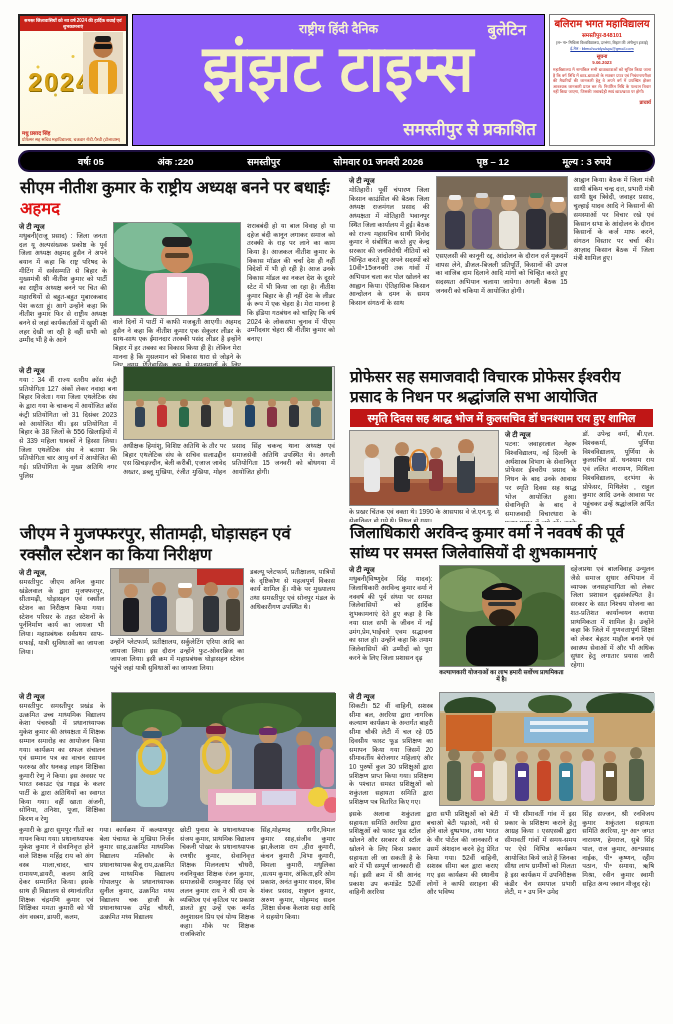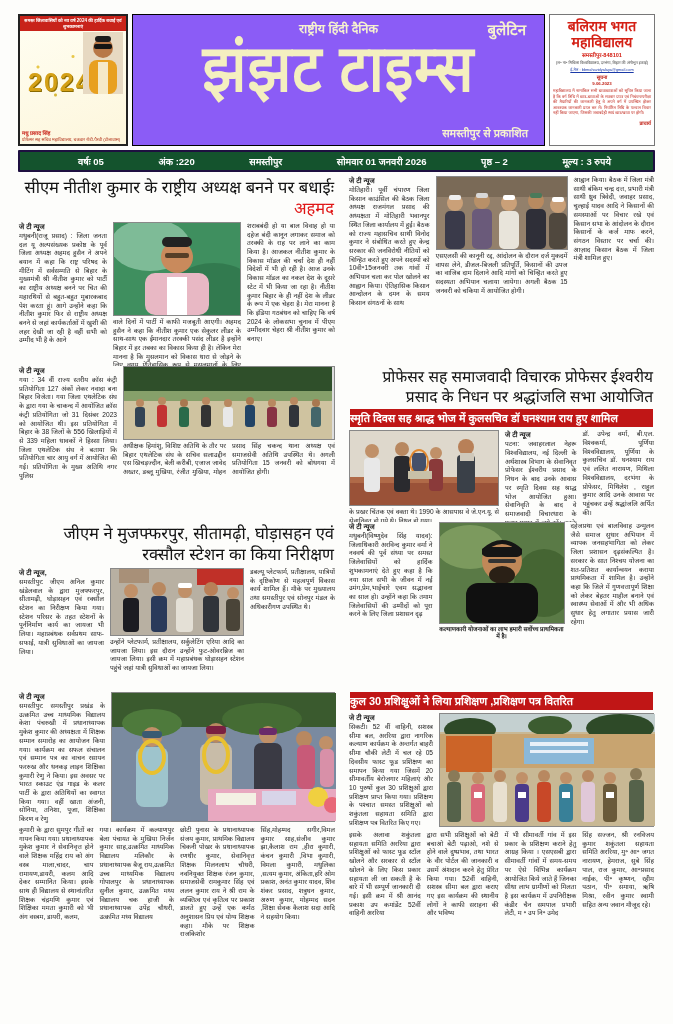--- a/index.html
+++ b/index.html
@@ -17,41 +17,41 @@
      radial-gradient(circle at 45% 70%,#d8b83a 1px,transparent 2px),
      radial-gradient(circle at 85% 55%,#d8b83a 1px,transparent 2px)}
   .ad-left .founder{position:absolute;right:3px;top:16px;width:40px;height:62px}
   .ad-left .foot{position:absolute;bottom:2px;left:2px;right:2px;text-align:left}
   .ad-left .foot .n1{color:#c8231a;font-weight:700;font-size:5.4px}
   .ad-left .foot .n2{color:#b03018;font-size:4.4px;line-height:1.25}
   .mast-center{flex:1;background:#8b5cf6;position:relative;color:#f4efc5;overflow:hidden;border:1px solid #000}
   .mast-center .tag{position:absolute;top:5px;left:0;right:0;text-align:center;font-size:12.5px;font-weight:700;color:#f6f1cf}
   .mast-center .bulletin{position:absolute;top:4px;right:18px;font-size:15px;font-weight:900;color:#f6f1cf}
   .mast-center .logo{position:absolute;top:24px;left:0;right:0;text-align:center;font-size:58px;font-weight:900;color:#f4efc0;letter-spacing:1px;line-height:1.05;transform:scaleY(1.12)}
-  .mast-center .pub{position:absolute;bottom:5px;right:16px;font-size:11px;font-weight:700;color:#f6f1cf}
+  .mast-center .pub{position:absolute;bottom:5px;right:8px;font-size:17px;font-weight:700;color:#f6f1cf}
   .ad-right{width:106px;border:1px solid #777;background:#fff;padding:3px 3px;text-align:center;overflow:hidden}
-  .ad-right .college{color:#d42015;font-weight:900;font-size:14px;line-height:1.15}
+  .ad-right .college{color:#d42015;font-weight:900;font-size:10px;line-height:1.15}
   .ad-right .addr{color:#d42015;font-size:5.6px;font-weight:700;margin-top:1px}
   .ad-right .affil{color:#333;font-size:3.9px;margin-top:2px;line-height:1.25}
   .ad-right .email{color:#1a3aa8;font-size:3.9px;text-decoration:underline;margin-top:1px}
   .ad-right .notice{color:#c02015;font-size:5px;font-weight:700;margin-top:2px}
   .ad-right .ndate{color:#c02015;font-size:4.4px;font-weight:700;margin-top:1px}
   .ad-right .nbody{color:#c0281d;font-size:4.1px;line-height:1.35;text-align:justify;margin-top:2px}
   .ad-right .sig{color:#c02015;font-size:5px;font-weight:700;text-align:right;margin-top:4px}
   
-  .info-bar{margin-top:4px;height:22px;background:#14532d;border:2px solid #1e1040;border-radius:1px;color:#fff;
+  .info-bar{margin-top:4px;height:22px;background:#000000;border:2px solid #1e1040;border-radius:11px;color:#fff;
     display:flex;align-items:center;justify-content:space-between;padding:0 42px 0 58px;font-size:9.5px;font-weight:700}
   
   .row{display:flex;gap:12px}
   .halfL{width:318px;overflow:hidden}
   .halfR{width:307px;overflow:hidden}
   .article{overflow:hidden}
-  .headline{font-size:16.5px;font-weight:400;line-height:1.3;text-align:right;color:#121212;padding:1px 2px 2px}
+  .headline{font-size:16.5px;font-weight:700;line-height:1.3;text-align:left;color:#121212;padding:1px 2px 2px}
   .accent{color:#e01414}
-  .kicker{background:#c01616;color:#fff;font-weight:700;font-size:11px;padding:1px 0 2px;margin:0 2px 3px}
+  .kicker{background:#c01616;color:#fff;font-weight:700;font-size:11px;text-align:center;padding:1px 0 2px;margin:0 2px 3px}
   .cols{display:flex;gap:6px;padding:0 1px}
   .tcol{flex:1;min-width:0}
   .byline{font-size:7px;font-weight:700;margin-bottom:1px}
   .bt{font-size:6.6px;line-height:1.32;text-align:justify;color:#1c1c1c}
   .two{column-count:2;column-gap:6px}
   .photo{border:1px solid #888;background:#ddd;margin-bottom:2px}
   .photo svg{display:block}
   .cap{font-size:6px;font-weight:700;text-align:center;line-height:1.2;margin-top:1px}
   .brow{display:flex;gap:6px;padding:2px 1px 0}
   .r1{height:190px}.r2{height:156px}.r3{height:170px}.r4{height:320px}
@@ -99,21 +99,21 @@
       <div class="nbody">महाविद्यालय में नामांकित सभी छात्र/छात्राओं को सूचित किया जाता है कि वर्ग तिथि में छात्र-छात्राओं के सत्रवार प्रपत्र एवं निबंधन/परीक्षा की तैयारियों की जानकारी हेतु वे अपने वर्ग में उपस्थित होकर आवश्यक जानकारी प्राप्त कर लें। निर्धारित तिथि के पश्चात विचार नहीं किया जाएगा, जिसकी जवाबदेही स्वयं छात्र/छात्रा पर होगी।</div>
       <div class="sig">प्राचार्य</div>
     </div>
   </header>
 
   <div class="info-bar">
     <span>वर्षः  05</span>
     <span>अंक :220</span>
     <span>समस्तीपुर</span>
     <span>सोमवार 01 जनवरी  2026</span>
-    <span>पृष्ठ – 2</span>
+    <span>पृष्ठ – 12</span>
     <span>मूल्य : 3 रुपये</span>
   </div>
 
   <section class="row r1" style="margin-top:4px">
     <article class="article halfL">
       <h2 class="headline"><span>सीएम नीतीश कुमार के राष्ट्रीय अध्यक्ष बनने पर बधाईः </span><span class="accent">अहमद</span></h2>
       <div class="cols">
         <div class="tcol">
           <div class="byline">जे टी न्यूज</div>
           <p class="bt">मधुबनी(राजू प्रसाद) : जिला जनता दल यू अल्पसंख्यक प्रकोष्ठ के पूर्व जिला अध्यक्ष अहमद हुसैन ने अपने बयान में कहा कि राष्ट्र परिषद के मीटिंग में सर्वसम्मति से बिहार के मुख्यमंत्री श्री नीतीश कुमार को पार्टी का राष्ट्रीय अध्यक्ष बनने पर चित की महारथियों से बहुत-बहुत मुबारकबाद पेश करता हूं। आगे उन्होंने कहा कि नीतीश कुमार फिर से राष्ट्रीय अध्यक्ष बनने से जहां कार्यकर्ताओं में खुशी की लहर देखी जा रही है वहीं सभी को उम्मीद भी है के आने</p>
@@ -282,20 +282,21 @@
           </div>
           <p class="bt">उन्होंने प्लेटफार्म, प्रतीक्षालय, सर्कुलेटिंग एरिया आदि का जायजा लिया। इस दौरान उन्होंने फुट-ओवरब्रिज का जायजा लिया। इसी क्रम में महाप्रबंधक घोड़ासहन स्टेशन पहुंचे जहां यात्री सुविधाओं का जायजा लिया।</p>
         </div>
         <div class="tcol">
           <p class="bt">डबल्यू प्लेटफार्म, प्रतीक्षालय, यात्रियों के दृष्टिकोण से महत्वपूर्ण विकास कार्य शामिल हैं। मौके पर मुख्यालय तथा समस्तीपुर एवं सोनपुर मंडल के अधिकारीगण उपस्थित थे।</p>
         </div>
       </div>
     </article>
 
     <article class="article halfR">
+      <h2 class="headline" style="font-size:15.5px"><span>जिलाधिकारी अरविन्द कुमार वर्मा ने नववर्ष की पूर्व सांध्य पर समस्त जिलेवासियों दी शुभकामनाएं</span></h2>
       <div class="cols">
         <div class="tcol">
           <div class="byline">जे टी न्यूज</div>
           <p class="bt">मधुबनी(विष्णुदेव सिंह यादव): जिलाधिकारी अरविन्द कुमार वर्मा ने नववर्ष की पूर्व संध्या पर समस्त जिलेवासियों को हार्दिक शुभकामनाएं देते हुए कहा है कि नया साल सभी के जीवन में नई उमंग,प्रेम,भाईचारे एवम सद्भावना का साल हो। उन्होंने कहा कि तमाम जिलेवासियों की उम्मीदों को पूरा करने के लिए जिला प्रशासन दृढ़</p>
         </div>
         <div class="tcol" style="flex:0 0 126px">
           <div class="photo">
             <svg width="124" height="100" viewBox="0 0 124 100">
               <rect x="0" y="0" width="124" height="100" fill="#5a7a46"></rect>
               <ellipse cx="30" cy="24" rx="34" ry="22" fill="#8aa868" opacity="0.7"></ellipse>
@@ -357,21 +358,20 @@
       </div>
       <div class="brow">
         <p class="bt tcol">कुमारी के द्वारा सुमपुर गीतों का गायन किया गया। प्रधानाध्यापक मुकेश कुमार ने सेवानिवृत्त होने वाले शिक्षक महिंद्र राय को अंग वस्त्र माला,चादर, चाप रामायण,डायरी, कलम आदि देकर सम्मानित किया। इसके साथ ही विद्यालय से स्थानांतरित शिक्षक चंद्रमणि कुमार एवं शिक्षिका ममता कुमारी को भी अंग वस्त्रम, डायरी, कलम,</p>
         <p class="bt tcol">गया। कार्यक्रम में कल्याणपुर बेला पंचायत के मुखिया निर्जन कुमार साह,उत्क्रमित माध्यमिक विद्यालय मलिकौर के प्रधानाध्यापक बैजू राय,उत्क्रमित उच्च माध्यमिक विद्यालय गोपालपुर के प्रधानाध्यापक सुनील कुमार, उत्क्रमित मध्य विद्यालय चक हाजी के प्रधानाध्यापक उपेंद्र चौधरी, उत्क्रमित मध्य विद्यालय</p>
         <p class="bt tcol">छोटी पुनास के प्रधानाध्यापक संजय कुमार, प्राथमिक विद्यालय चिकनी पोखर के प्रधानाध्यापक रणधीर कुमार, सेवानिवृत्त शिक्षक मिलनलाभ चौधरी, नवनियुक्त शिक्षक रंजन कुमार, समाजसेवी रामकुमार सिंह एवं ललन कुमार राय ने श्री राम के व्यक्तित्व एवं कृतित्व पर प्रकाश डालते हुए उन्हें एक कर्मठ अनुशासन प्रिय एवं योग्य शिक्षक कहा। मौके पर शिक्षक राजकिशोर</p>
         <p class="bt tcol">सिंह,मोहम्मद सगीर,विमल कुमार साह,संजीव कुमार झा,कैलाश राम ,हीरा कुमारी, कंचन कुमारी ,विभा कुमारी, विमला कुमारी, मधुलिका ,सत्यम कुमार, अंकिता,हरि ओम प्रकाश, अनंत कुमार यादव, शिव शंकर प्रसाद, शत्रुघन कुमार, अरुण कुमार, मोहम्मद सदन ,शिक्षा सेवक कैलाश सदा आदि ने सहयोग किया।</p>
       </div>
     </article>
 
     <article class="article halfR">
-      <div class="kicker">कुल 30 प्रशिक्षुओं ने लिया प्रशिक्षण ,प्रशिक्षण पत्र वितरित</div>
       <div class="cols">
         <div class="tcol" style="flex:0 0 84px">
           <div class="byline">जे टी न्यूज</div>
           <p class="bt">सिकटी। 52 वीं वाहिनी, सशस्त्र सीमा बल, अररिया द्वारा नागरिक कल्याण कार्यक्रम के अन्तर्गत बाहरी सीमा चौकी लेटी में चल रहे 05 दिवसीय फास्ट फूड प्रशिक्षण का समापन किया गया जिसमें 20 सीमावर्तीय बेरोजगार महिलाएं और 10 पुरुषों कुल 30 प्रशिक्षुओं द्वारा प्रशिक्षण प्राप्त किया गया। प्रशिक्षण के पश्चात समस्त प्रशिक्षुओं को शकुंतला सहायता समिति द्वारा प्रशिक्षण पत्र वितरित किए गए।</p>
         </div>
         <div class="tcol">
           <div class="photo">
             <svg width="215" height="112" viewBox="0 0 215 112">
               <rect x="0" y="0" width="215" height="112" fill="#c8b894"></rect>
               <rect x="0" y="0" width="215" height="18" fill="#c4d0d0"></rect>

